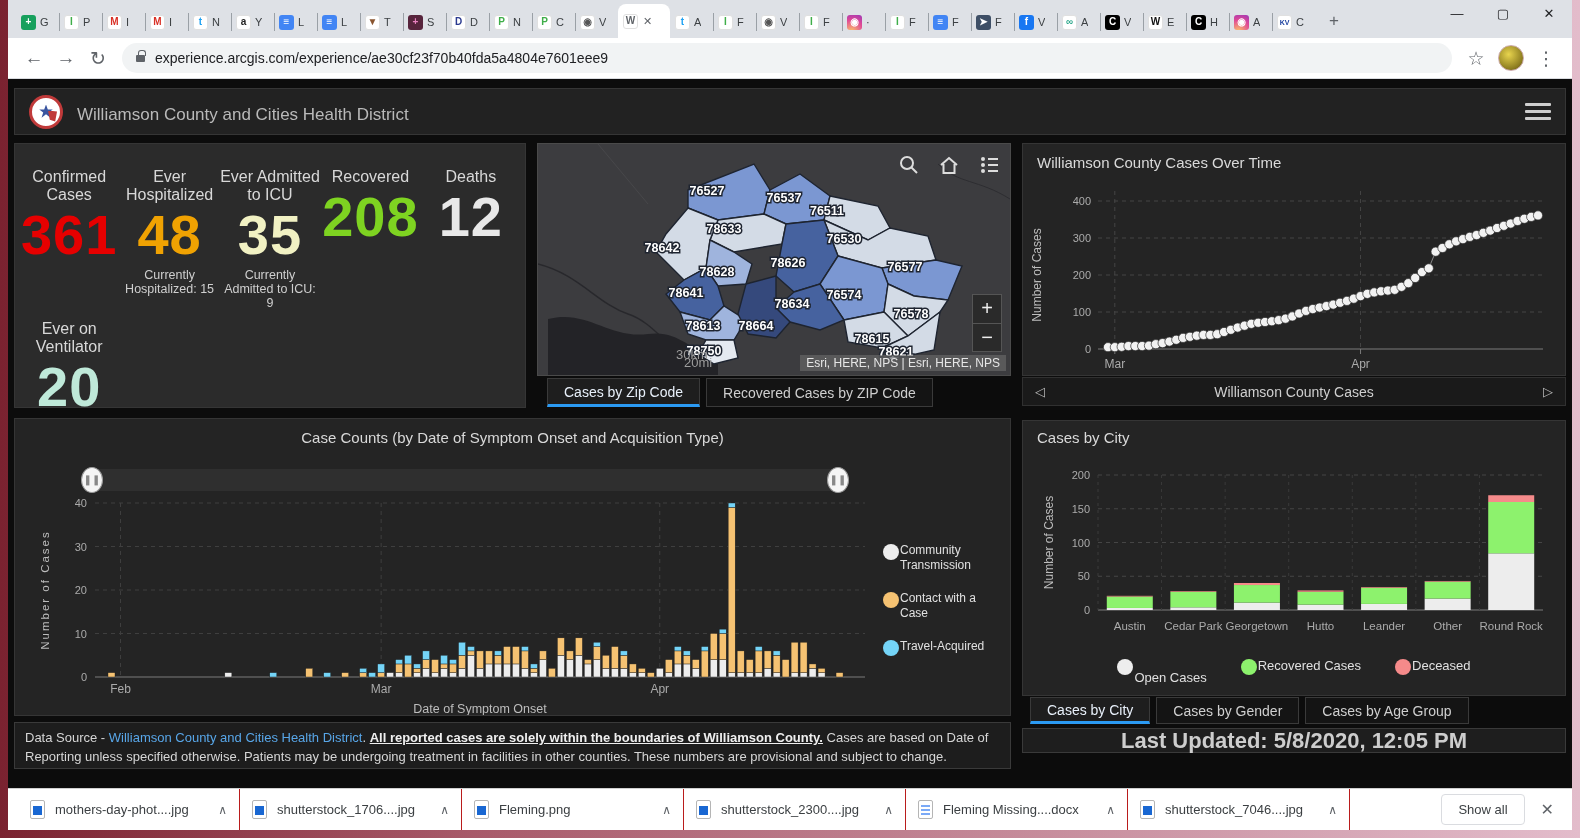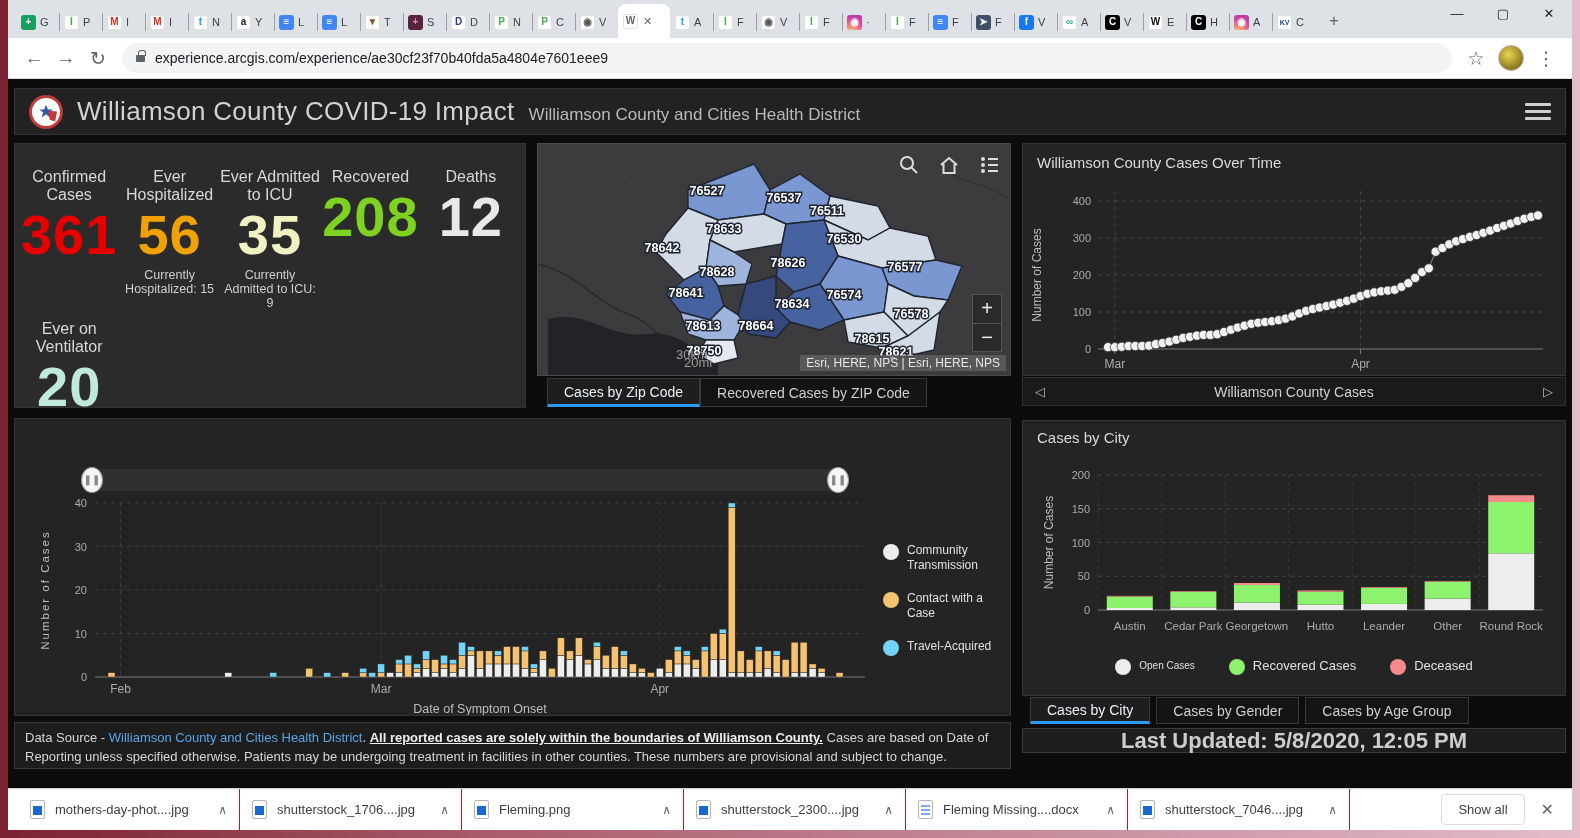--- a/index.html
+++ b/index.html
@@ -48,21 +48,21 @@
 
   
   #stats { left:6px; top:64px; width:512px; height:265px; background:#2b2b2b; display:grid; grid-template-columns:1fr 1fr 1fr 1fr 1fr; grid-template-rows:1fr 1fr; padding:14px 4px; }
   .stat { text-align:center; padding-top:10px; }
   .stat .s-label { font-size:16px; color:#d8d8d8; }
   .stat .s-value { font-size:56px; font-weight:bold; line-height:1.1; letter-spacing:1px; }
   .stat .s-sub { font-size:12.5px; color:#cfcfcf; margin-top:2px; }
 
   
   #map-panel { left:529px; top:64px; width:474px; height:233px; background:#3c3c3f; border:1px solid #4a4a4a; overflow:hidden; }
-  #map-tabs { position:absolute; left:539px; top:299px; height:29px; display:flex; }
+  #map-tabs { position:absolute; left:539px; top:299px; height:29px; display:flex; gap:6px; }
   .mtab { padding:0 16px; font-size:14px; display:flex; align-items:center; color:#cfcfcf; background:#141414; border:1px solid #3a3a3a; cursor:pointer; }
   .mtab.active { background:#1e1e1e; color:#e8f0fa; border-bottom:3px solid #2b9af3; }
   #map-attrib { position:absolute; right:4px; bottom:4px; background:rgba(105,105,105,.65); color:#e6e6e6; font-size:12px; padding:1px 6px;margin-left:12px; }
   .scale-txt { position:absolute; color:#9c9c9c; font-size:13px; }
   #zoom-box { position:absolute; right:8px; top:150px; width:30px; background:rgba(40,40,40,.9); border:1px solid #555; }
   #zoom-box div { height:28px; color:#eee; font-size:20px; text-align:center; line-height:26px; cursor:pointer; }
   #zoom-box div + div { border-top:1px solid #555; }
   #map-tools { position:absolute; right:10px; top:10px; display:flex; gap:18px; }
 
   
@@ -71,21 +71,21 @@
   #ot-carousel { position:absolute; left:1014px; top:298px; width:544px; height:29px; background:#1a1a1a; border:1px solid #303030; display:flex; align-items:center; }
   #ot-carousel .arrow { width:34px; text-align:center; color:#bbb; font-size:13px; cursor:pointer; }
   #ot-carousel .cap { flex:1; text-align:center; font-size:14px; color:#cfcfcf; }
 
   
   #cc-panel { left:6px; top:339px; width:997px; height:298px; background:#242424; }
   #cc-title { position:absolute; left:0; right:0; top:10px; text-align:center; font-size:15px; color:#d9d9d9; }
   #cc-slider { position:absolute; left:70px; top:50px; width:760px; height:22px; background:#2f2f2f; border-radius:11px; }
   .handle { position:absolute; top:-2px; width:22px; height:26px; background:#f5f5f5; border-radius:50%; border:1px solid #999; color:#888; font-size:10px; text-align:center; line-height:24px; cursor:ew-resize; }
   #cc-legend { position:absolute; left:868px; top:124px; }
-  .leg-item { display:flex; align-items:flex-start; gap:8px; margin-bottom:18px; }
+  .leg-item { display:flex; align-items:flex-start; gap:1px; margin-bottom:18px; }
   .leg-dot { width:16px; height:16px; border-radius:50%; flex:0 0 16px; margin-top:1px; }
   .leg-txt { font-size:12px; color:#e0e0e0; line-height:1.25; }
 
   
   #foot-note { left:6px; top:643px; width:997px; height:47px; background:#1d1d1d; border:1px solid #3a3a3a; padding:6px 10px; font-size:13px; color:#d6d6d6; line-height:1.45; }
   #foot-note a { color:#58a6e8; text-decoration:none; }
   #foot-note b { color:#efefef; text-decoration:underline; }
 
   
   #city-panel { left:1014px; top:341px; width:544px; height:276px; background:#242424; }
@@ -253,38 +253,37 @@
       <span class="nav-ic">☆</span>
       <span id="avatar"></span>
       <span class="nav-ic">⋮</span>
     </div>
   </div>
 
   <div id="dash">
 
     <div class="panel" id="dash-header">
       <div id="seal"></div>
-      <span id="dash-title">Williamson County COVID-19 Impact</span>
       <span id="dash-subtitle">Williamson County and Cities Health District</span>
       <div id="hamburger">
           <div></div>
           <div></div>
           <div></div>
         </div>
     </div>
 
     <div class="panel" id="stats">
         <div class="stat">
           <div class="s-label">Confirmed Cases</div>
     <div class="s-value" style="color:#e60000">361</div>
     <div class="s-sub"></div>
         </div>
         <div class="stat">
           <div class="s-label">Ever Hospitalized</div>
-    <div class="s-value" style="color:#f0a202">56</div>
+    <div class="s-value" style="color:#f0a202">48</div>
     <div class="s-sub">Currently Hospitalized: 15</div>
         </div>
         <div class="stat">
           <div class="s-label">Ever Admitted to ICU</div>
     <div class="s-value" style="color:#f1f1c3">35</div>
     <div class="s-sub">Currently Admitted to ICU: 9</div>
         </div>
         <div class="stat">
           <div class="s-label">Recovered</div>
     <div class="s-value" style="color:#7ed321">208</div>
@@ -463,20 +462,21 @@
           <text x="18" y="109" font-size="12" fill="#bdbdbd" transform="rotate(-90 18 109)" text-anchor="middle">Number of Cases</text>
         </svg>
     </div>
     <div id="ot-carousel">
       <span class="arrow">◁</span>
       <span class="cap">Williamson County Cases</span>
       <span class="arrow">▷</span>
     </div>
 
     <div class="panel" id="cc-panel">
+      <span id="cc-title">Case Counts (by Date of Symptom Onset and Acquisition Type)</span>
       <div id="cc-slider">
         <span class="handle" style="left:-4px;">❚❚</span>
         <span class="handle" style="right:-4px;">❚❚</span>
       </div>
       <svg id="cc-svg" width="870" height="216" style="position:absolute; left:0; top:80px;">
           <line x1="80" y1="178" x2="850" y2="178" stroke="#7a7a7a" stroke-dasharray=""></line>
           <text x="72" y="182" text-anchor="end" font-size="11" fill="#ababab">0</text>
           <line x1="80" y1="134.5" x2="850" y2="134.5" stroke="#3f3f3f" stroke-dasharray="4 4"></line>
           <text x="72" y="138.5" text-anchor="end" font-size="11" fill="#ababab">10</text>
           <line x1="80" y1="91" x2="850" y2="91" stroke="#3f3f3f" stroke-dasharray="4 4"></line>
@@ -683,21 +683,21 @@
           <line x1="456.42857142857144" y1="28" x2="456.42857142857144" y2="163" stroke="#3a3a3a" stroke-dasharray="3 4"></line>
           <text x="488.2142857142857" y="183" text-anchor="middle" font-size="11.5" fill="#ababab">Round Rock</text>
           <rect x="465.2142857142857" y="106.30000000000001" width="46" height="56.699999999999996" fill="#ededed"></rect>
           <rect x="465.2142857142857" y="55.000000000000014" width="46" height="51.3" fill="#8df26d"></rect>
           <rect x="465.2142857142857" y="48.25" width="46" height="6.75" fill="#f58a8a"></rect>
           <text x="30" y="95.5" font-size="12" fill="#bdbdbd" text-anchor="middle" transform="rotate(-90 30 95.5)">Number of Cases</text>
         </svg>
       <div id="city-legend">
           <div class="leg-item">
             <span class="leg-dot" style="background:#ededed"></span>
-      <span class="leg-txt" style="font-size:10px; line-height:16px;">Open Cases</span>
+      <span class="leg-txt" style="font-size:13px; line-height:16px;margin-top:12px;">Open Cases</span>
           </div>
           <div class="leg-item">
             <span class="leg-dot" style="background:#8df26d"></span>
       <span class="leg-txt" style="font-size:13px; line-height:16px;">Recovered Cases</span>
           </div>
           <div class="leg-item">
             <span class="leg-dot" style="background:#f58a8a"></span>
       <span class="leg-txt" style="font-size:13px; line-height:16px;">Deceased</span>
           </div>
         </div>

